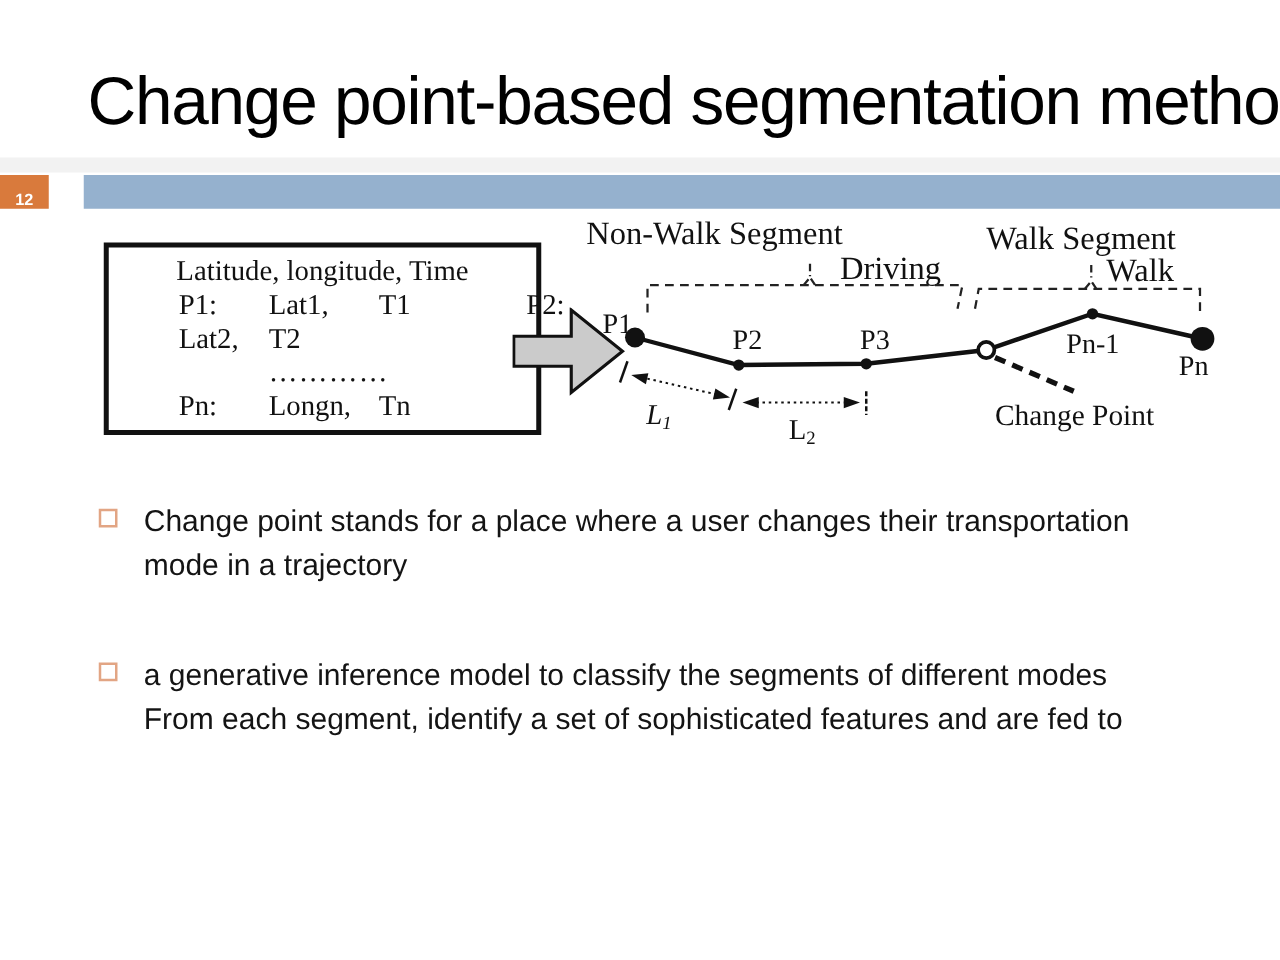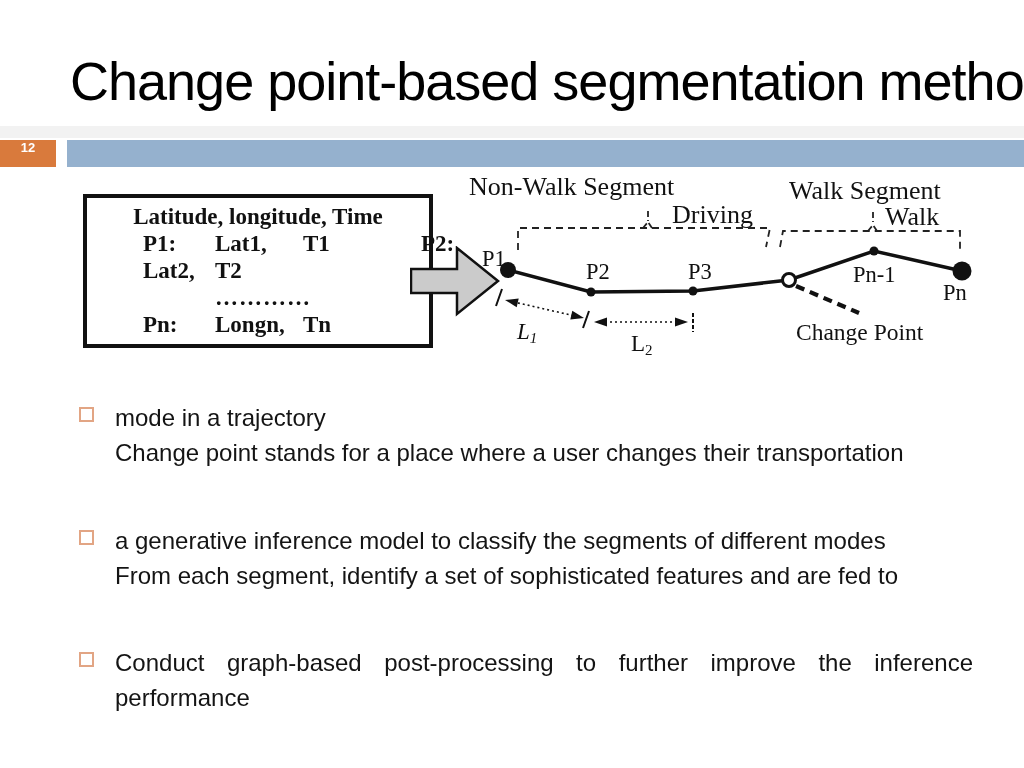--- a/index.html
+++ b/index.html
@@ -8,32 +8,31 @@
     overflow:hidden;font-family:"Liberation Sans",sans-serif;color:#141414;
   }
   
   .slide-title{
     position:absolute;left:70px;top:50px;margin:0;
     font-size:54px;font-weight:400;letter-spacing:-1px;color:#000;
     white-space:nowrap;font-family:"Liberation Sans",sans-serif;
   }
   .title-band{position:absolute;left:0;top:126px;width:1024px;height:12px;background:#f2f2f2;}
   .page-badge{
-    position:absolute;left:0;top:140px;width:56px;height:27px;background:#d97a3c;
-    display:flex;align-items:flex-start;justify-content:center;
+    position:absolute;left:0;top:140px;width:39px;height:27px;background:#d97a3c;
+    display:flex;align-items:flex-end;justify-content:center;
     color:#fff;font-size:13px;font-weight:bold;
   }
   .accent-bar{position:absolute;left:67px;top:140px;width:957px;height:27px;background:#95b1ce;}
   
   .data-box{
     position:absolute;left:83px;top:194px;width:350px;height:154px;
     border:4px solid #111;box-sizing:border-box;background:#fff;
     font-family:"Liberation Serif",serif;font-size:23px;line-height:27px;color:#111;
     padding-top:5px;
-    font-weight:bold;
   }
   .dbx-header{text-align:center;white-space:nowrap;}
   .dbx-grid{display:grid;grid-template-columns:72px 88px 118px 1fr;padding:0 12px;margin-left:44px;}
   .dbx-dots{grid-column:1 / span 4;padding-left:72px;letter-spacing:1px;}
   
   .arrow-svg{position:absolute;left:410px;top:246px;}
   .diagram-svg{position:absolute;left:455px;top:175px;}
   .diagram-svg text{
     font-family:"Liberation Serif",serif;fill:#111;
   }
@@ -127,34 +126,27 @@
     <polygon points="233,147 220,142.5 220,151.5" fill="#111"></polygon>
     <path d="M238,138 L238,157" stroke="#111" stroke-width="2" stroke-dasharray="4,2"></path>
 
     <text class="dim-label italic" x="62" y="164"><tspan>L</tspan><tspan class="sub" dy="4">1</tspan></text>
     <text class="dim-label" x="176" y="176"><tspan>L</tspan><tspan class="sub" dy="4">2</tspan></text>
   </svg>
 
   <div class="bullet b1">
     <span class="sq"></span>
     <div class="btext">
+      <div>Change point stands for a place where a user changes their transportation</div>
       <div>mode in a trajectory</div>
-      <div>Change point stands for a place where a user changes their transportation</div>
     </div>
   </div>
 
   <div class="bullet b2">
     <span class="sq"></span>
     <div class="btext">
       <div>a generative inference model to classify the segments of different modes</div>
       <div>From each segment, identify a set of sophisticated features and are fed to</div>
     </div>
   </div>
 
-  <div class="bullet b3">
-    <span class="sq"></span>
-    <div class="btext">
-      <div class="justify">Conduct graph-based post-processing to further improve the inference</div>
-      <div>performance</div>
-    </div>
-  </div>
 
 </div>
 
 </body></html>

